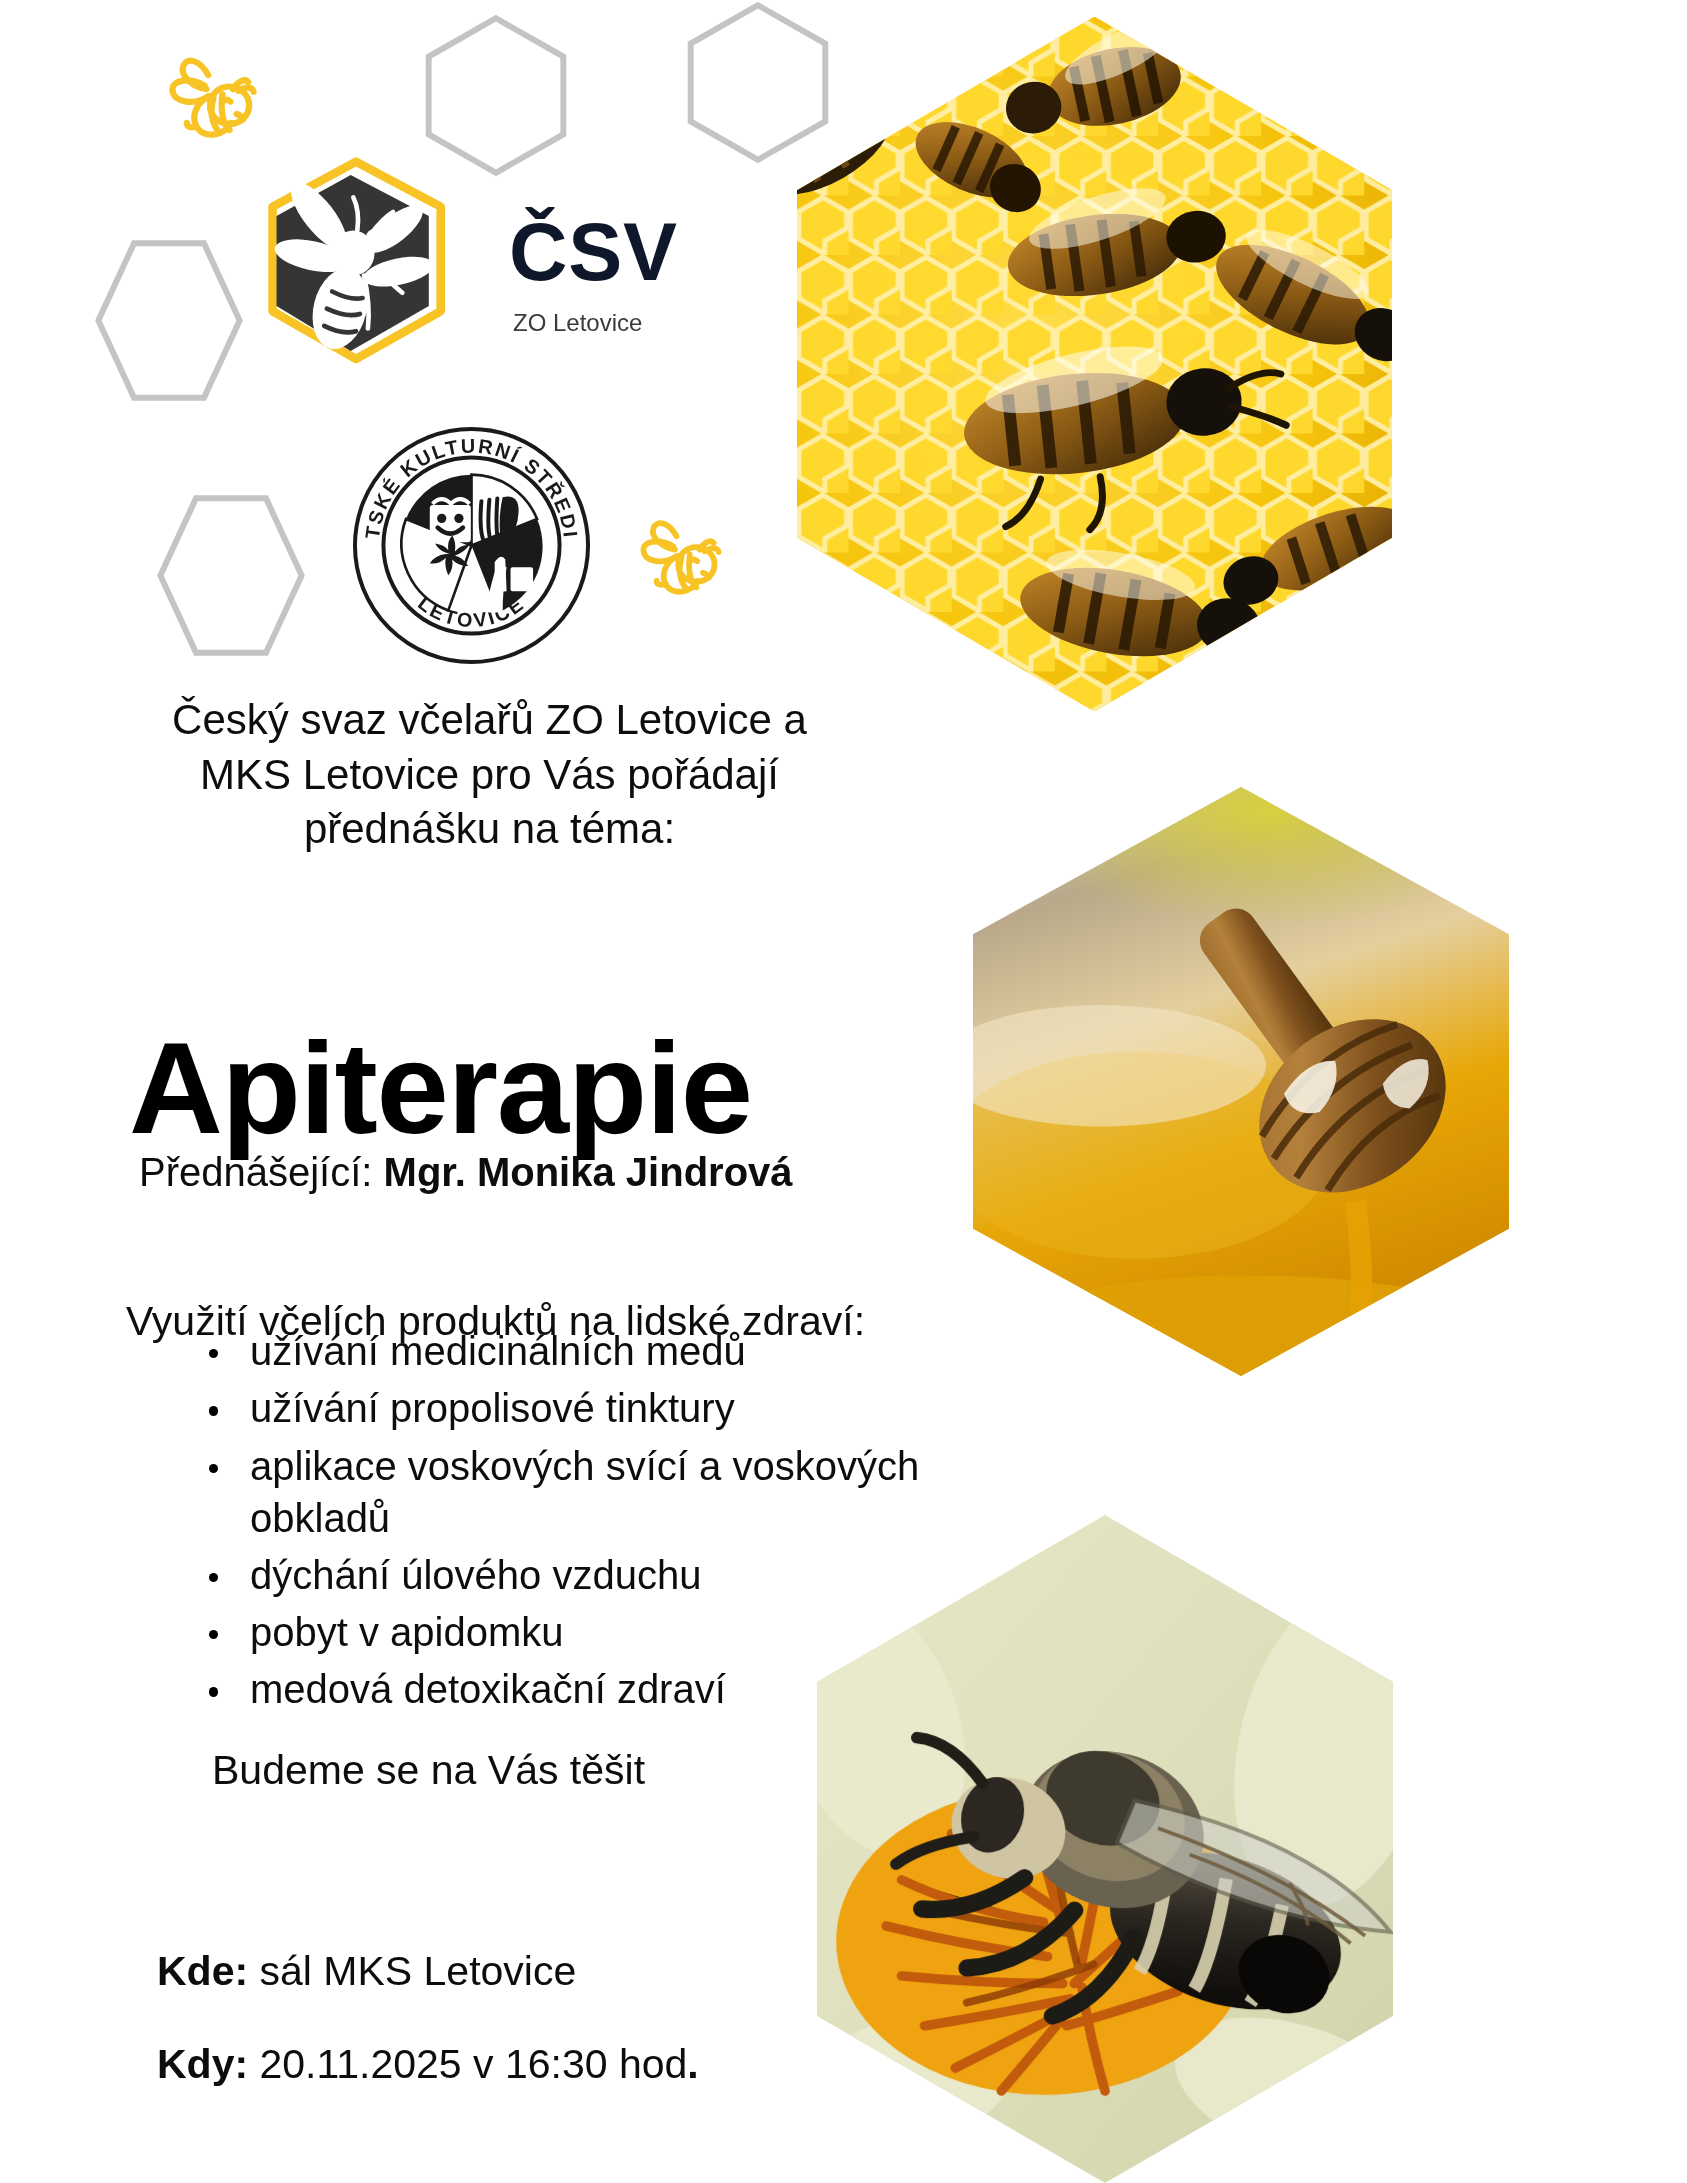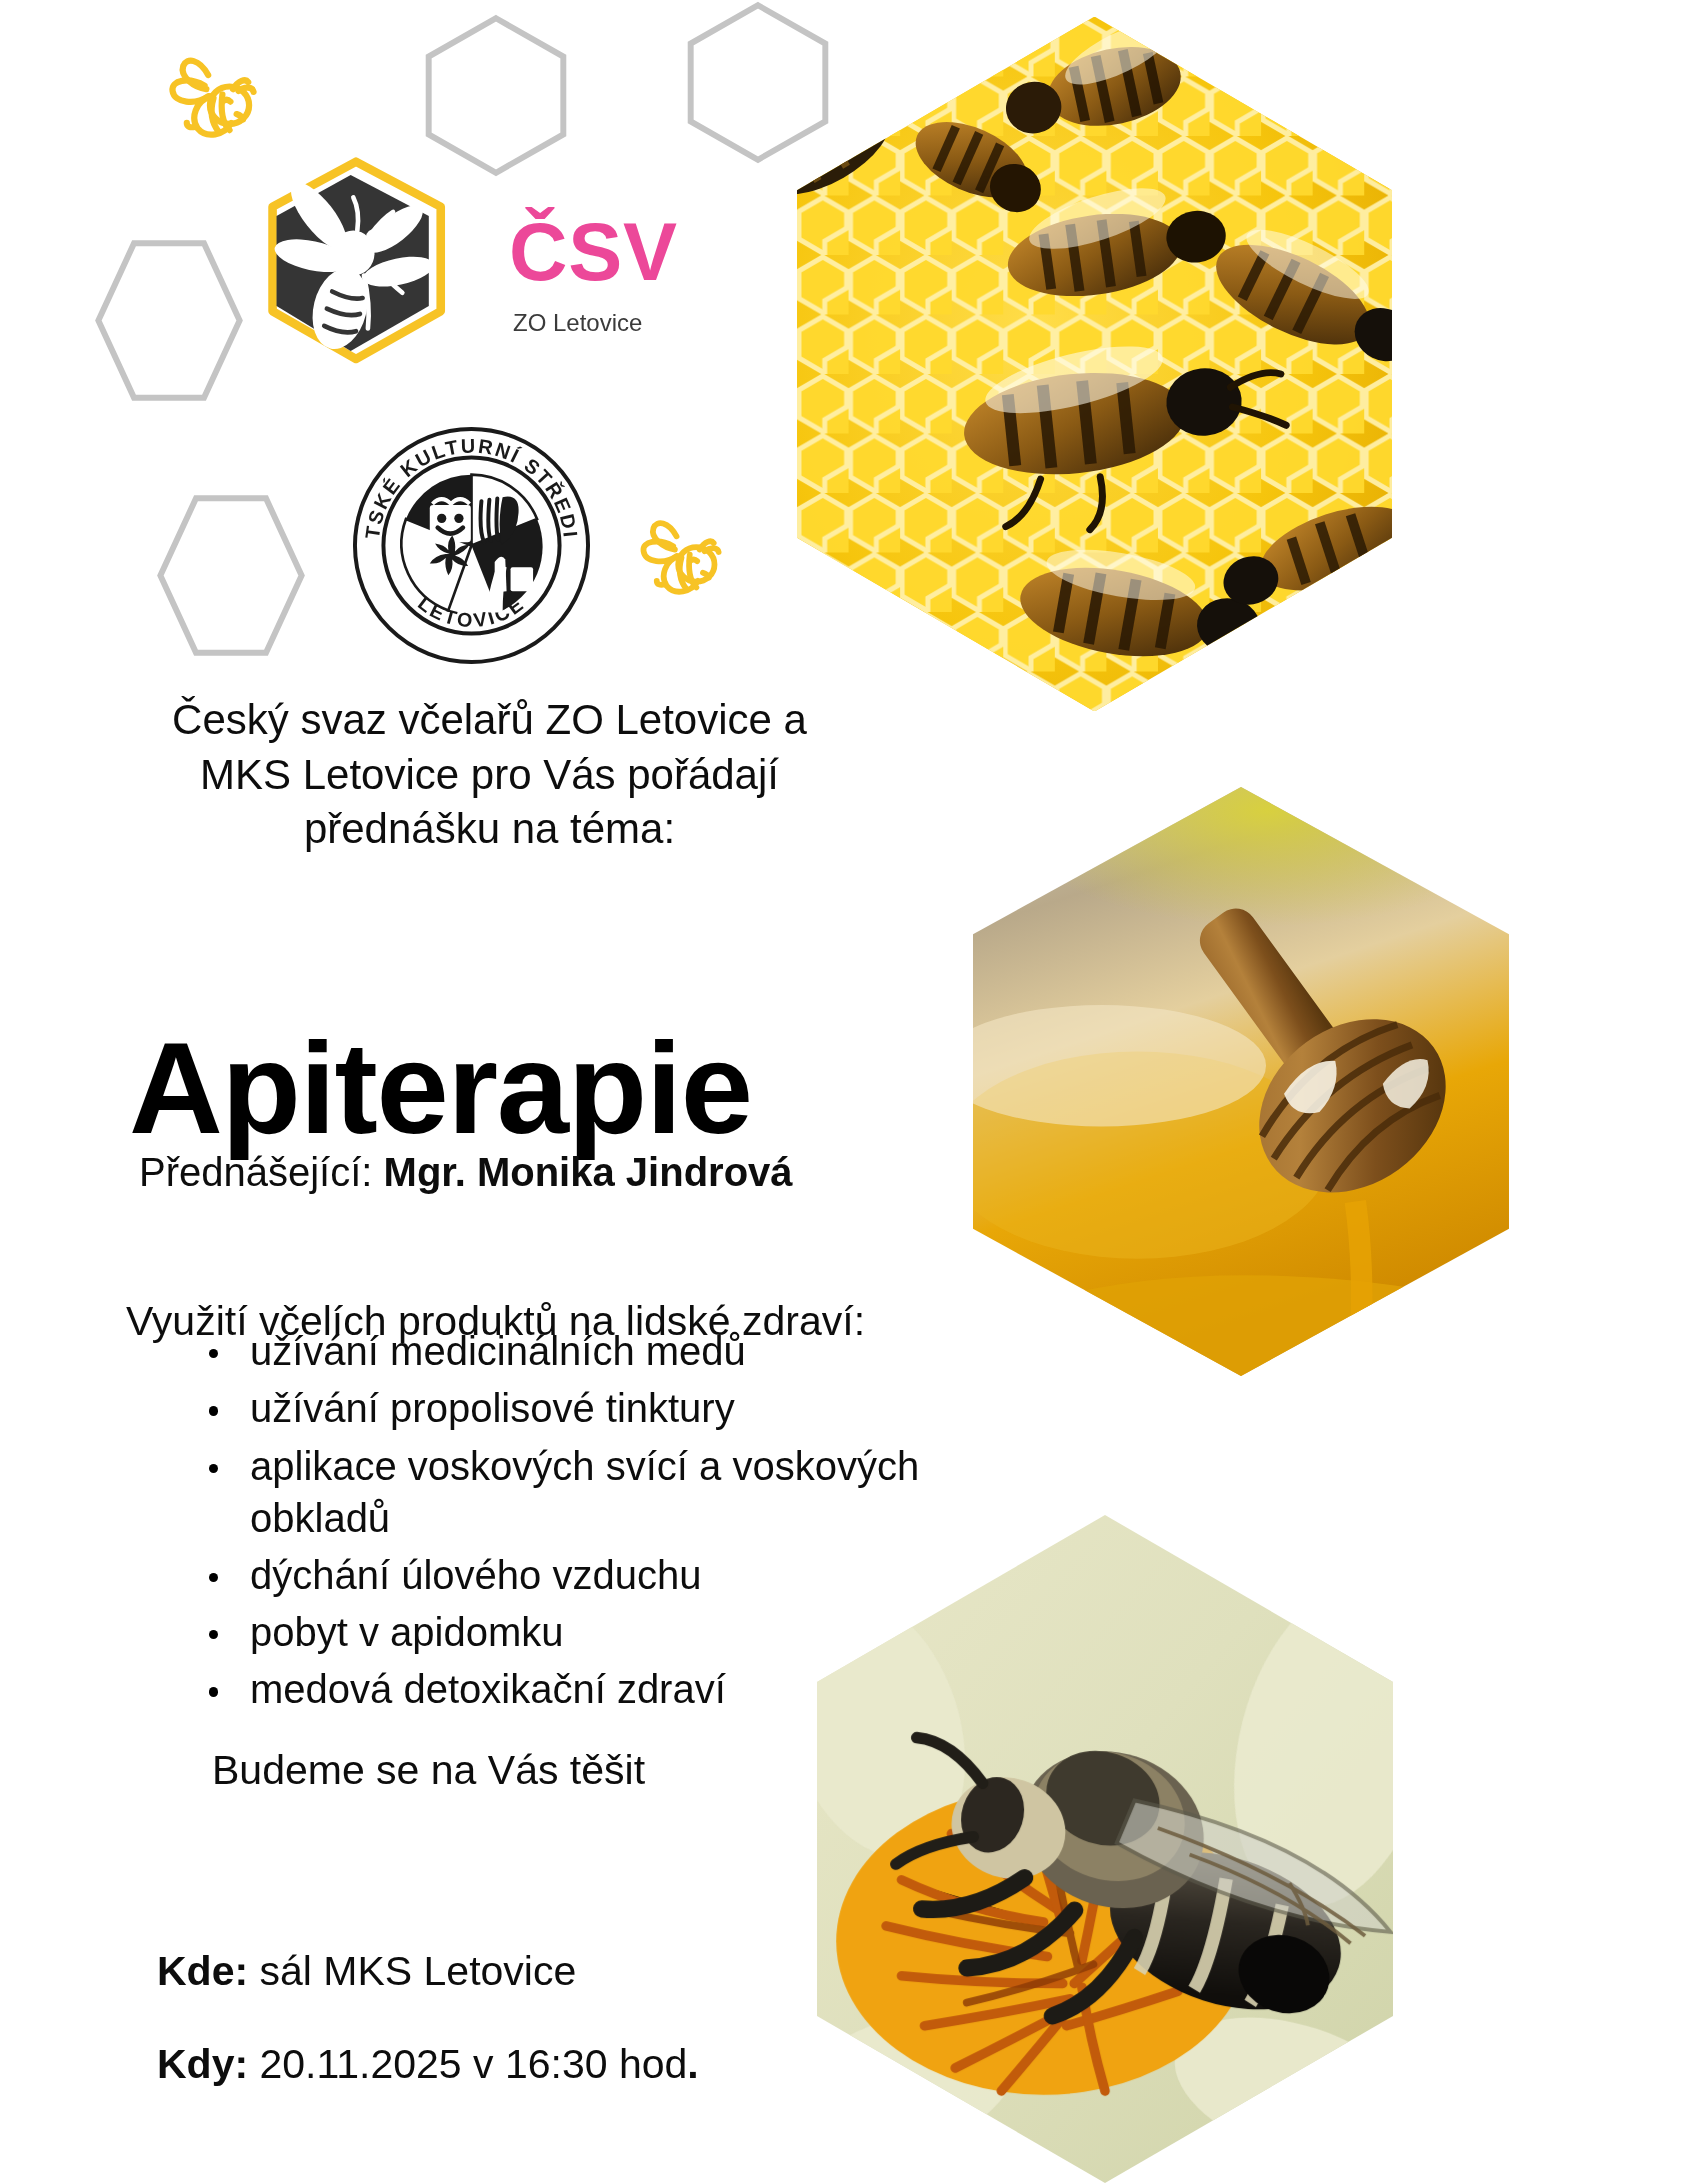--- a/index.html
+++ b/index.html
@@ -35,21 +35,21 @@
     top: 155px;
     width: 192px;
     height: 212px;
   }
   .csv-word {
     position: absolute;
     left: 509px;
     top: 212px;
     font-size: 81px;
     font-weight: 700;
-    color: #ec4899;
+    color: #0f172a;
     letter-spacing: 0.7px;
     line-height: 1;
   }
   .csv-sub {
     position: absolute;
     left: 513px;
     top: 311px;
     font-size: 24px;
     font-weight: 400;
     color: #3b3b3b;

